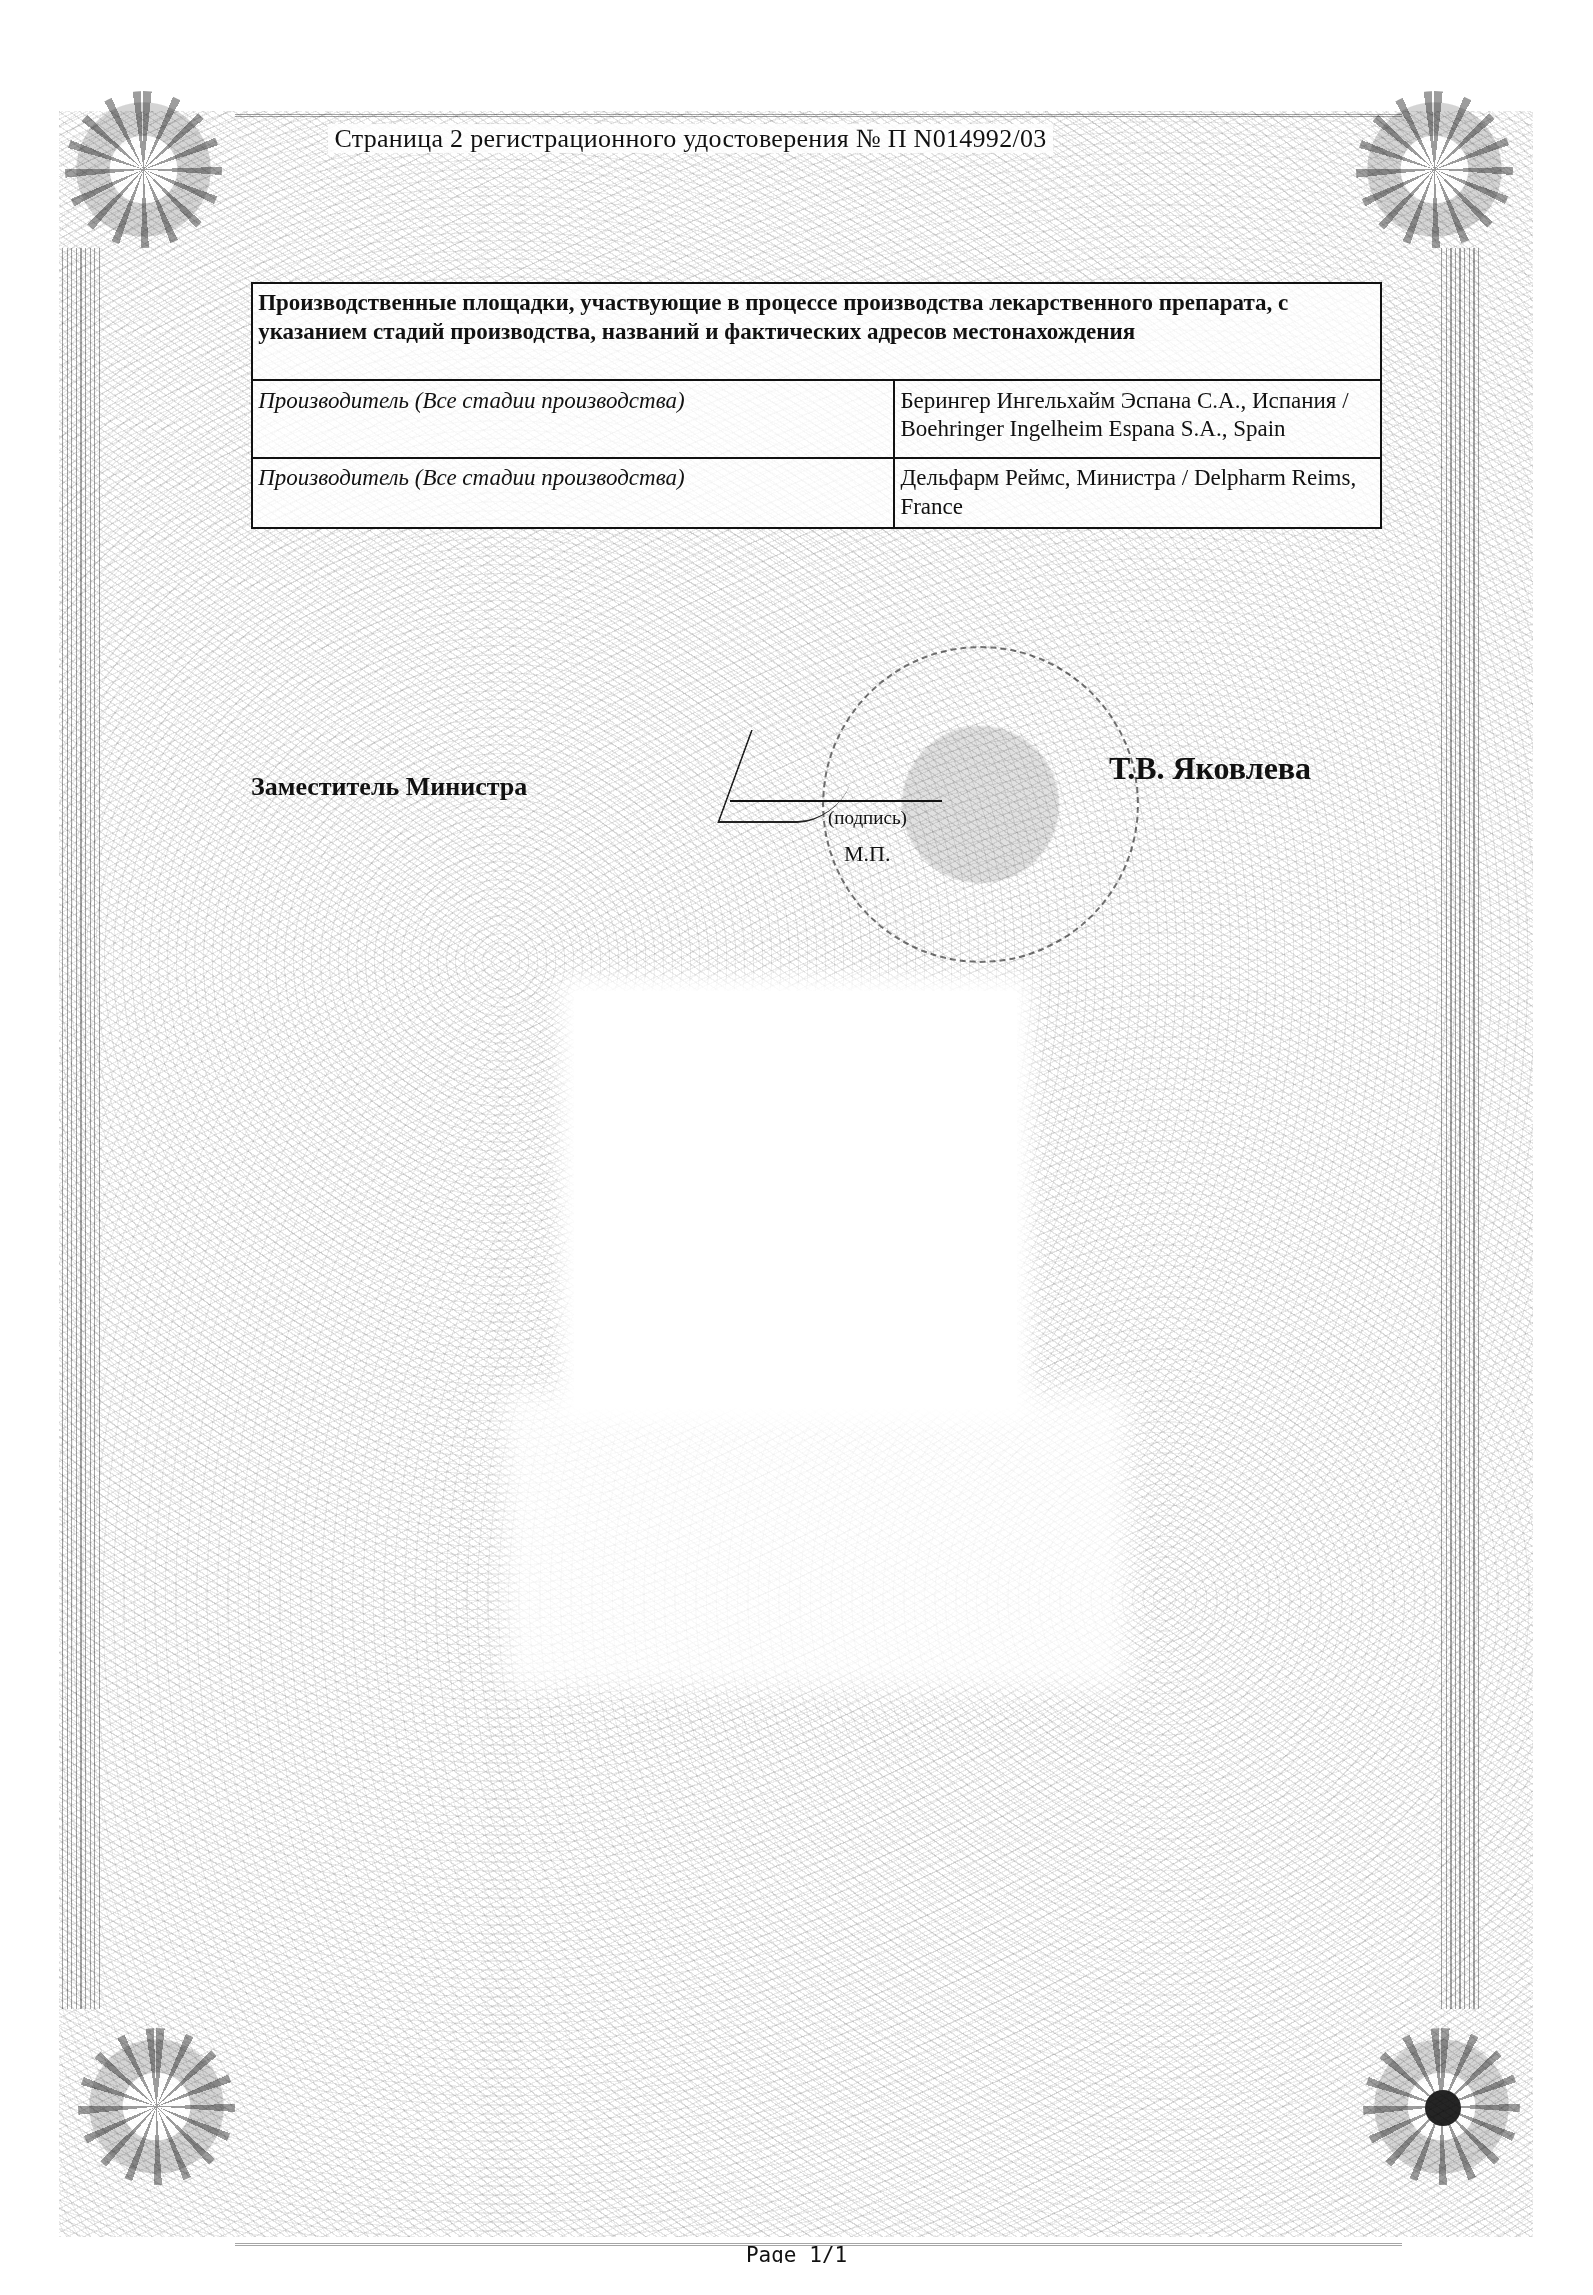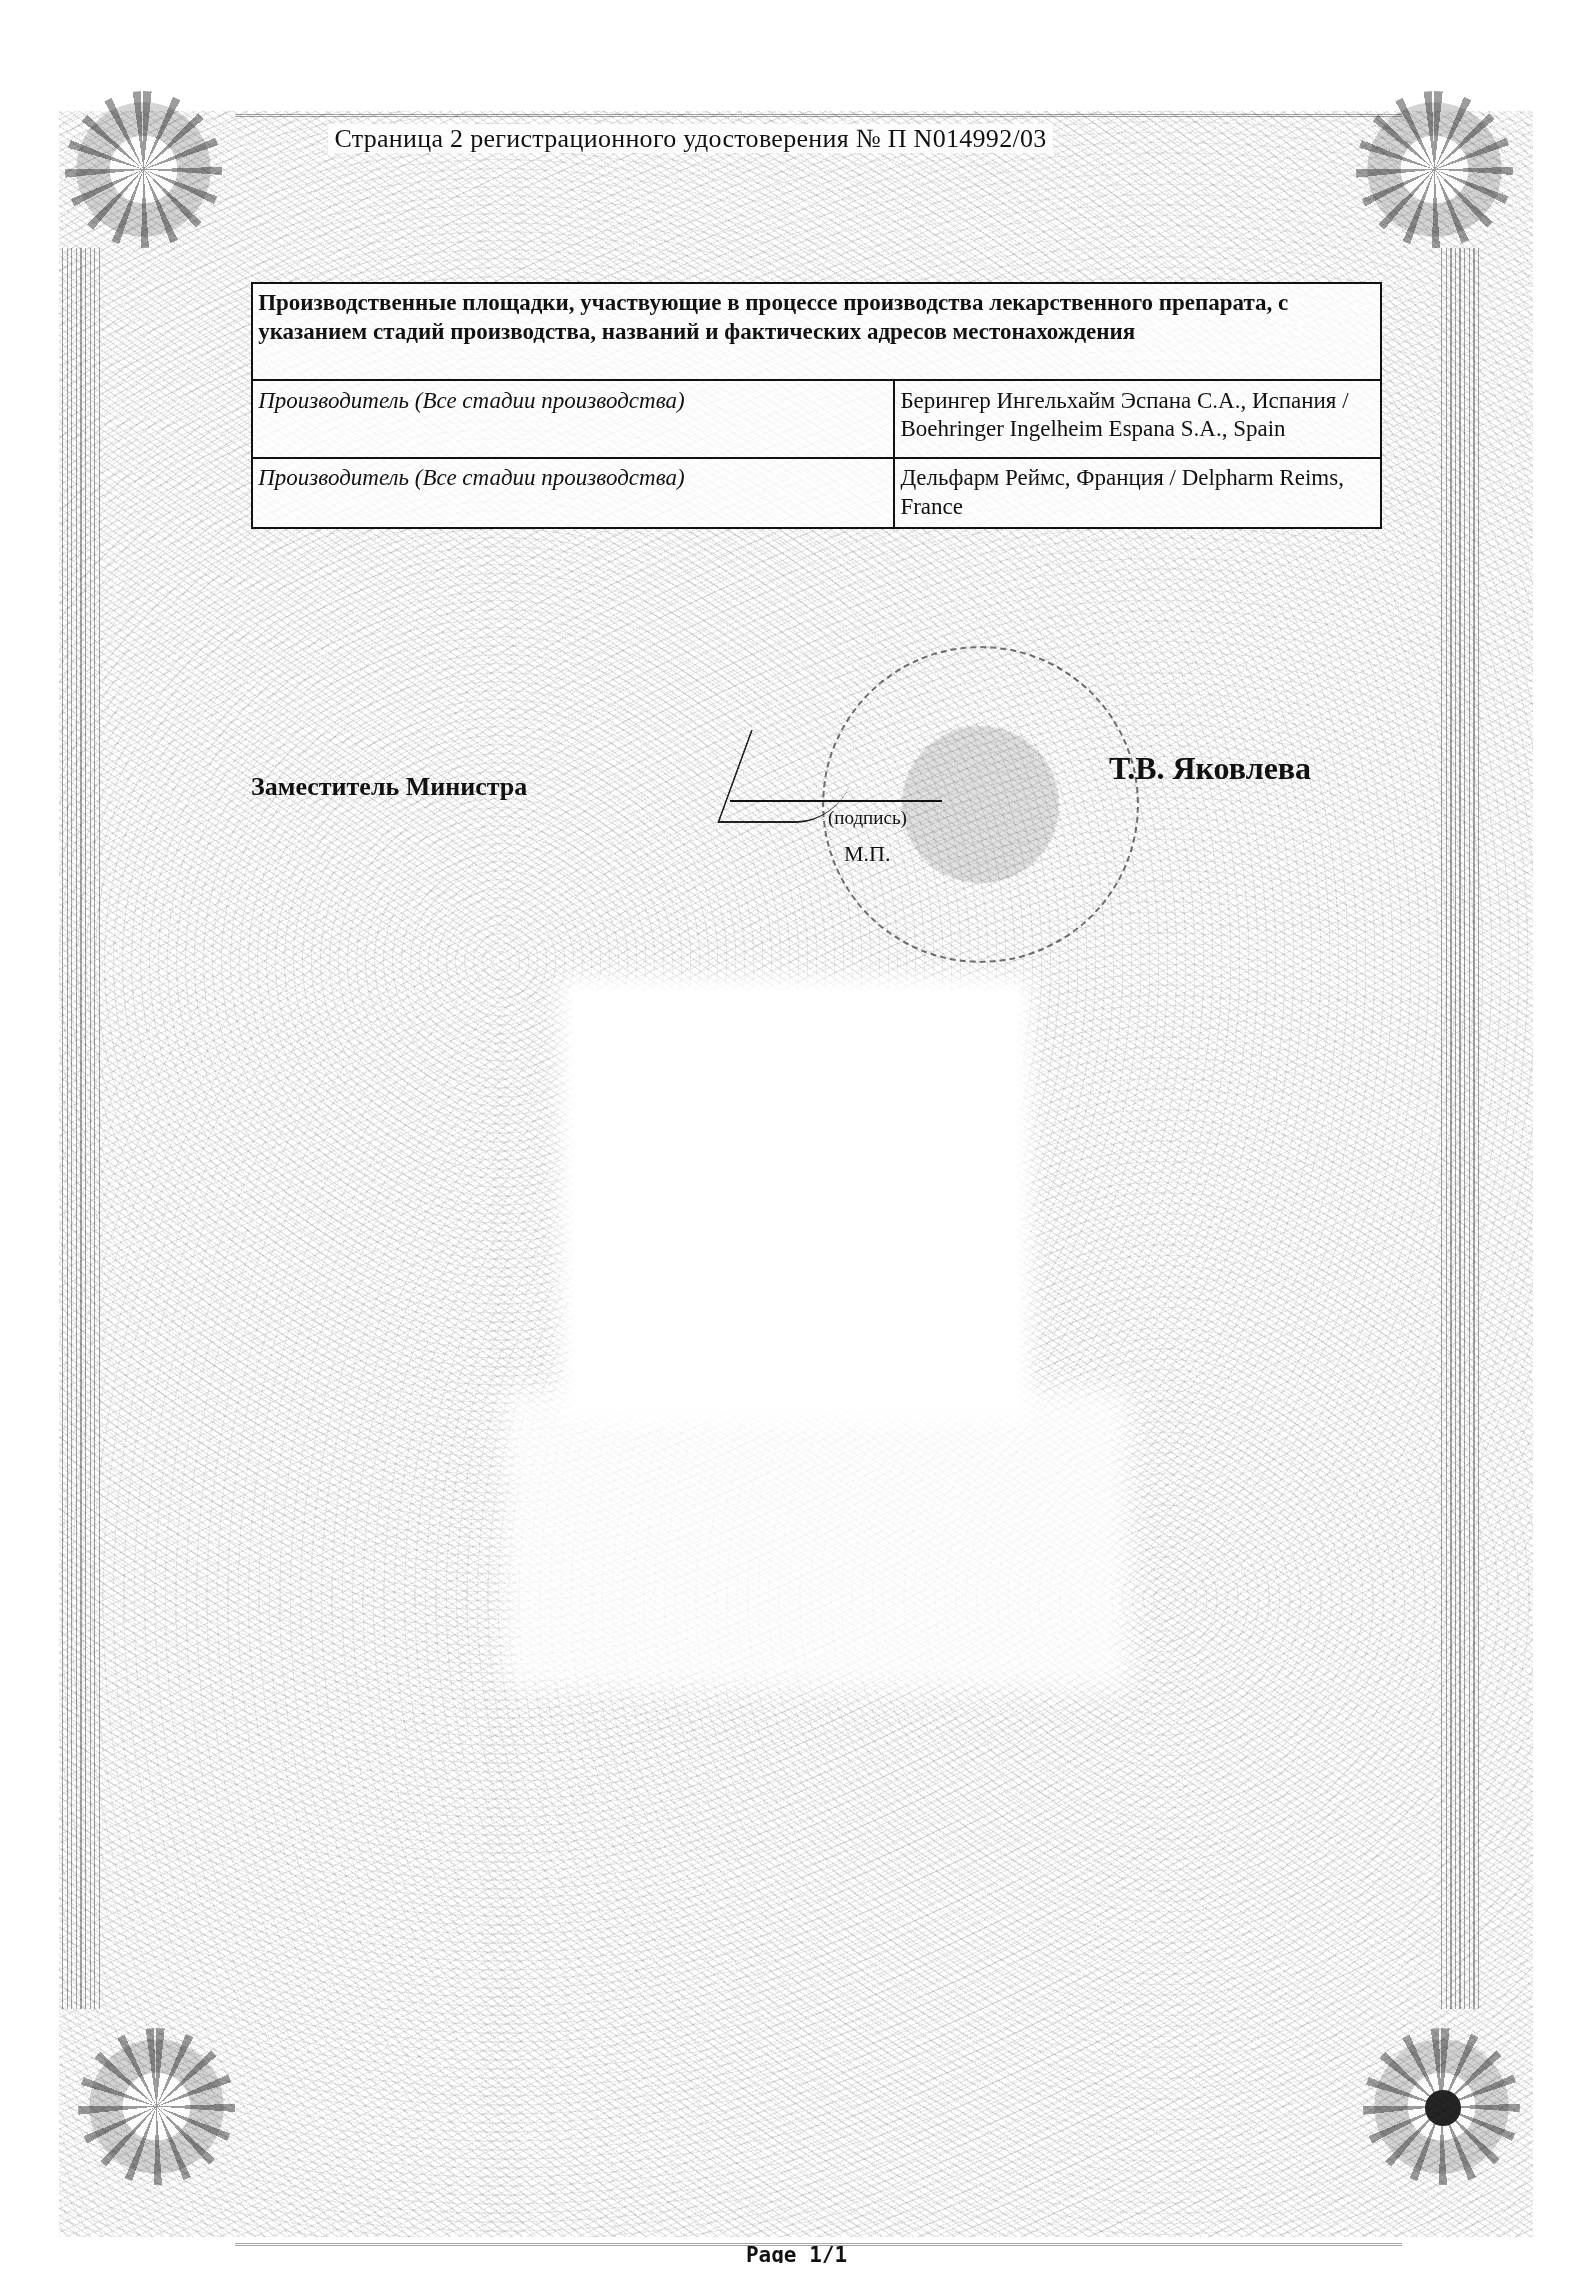--- a/index.html
+++ b/index.html
@@ -80,21 +80,21 @@
     transform:skewX(-20deg); border-radius:0 0 39px 0;
   }
   .stamp {
     position:absolute; left:822px; top:646px; width:313px; height:313px; border-radius:50%;
     border:2.6px dashed rgba(0,0,0,0.55);
     background: radial-gradient(circle, rgba(0,0,0,0.12) 0 35%, transparent 36%);
   }
   .footer {
     position:absolute; left:0; width:1593px; top:2243px; text-align:center;
     font-family:"DejaVu Sans Mono", "Liberation Mono", monospace; font-size:21px;
-    height:19.6px; overflow:hidden;font-weight:bold;
+    height:19.6px; overflow:hidden;
   }
 </style>
 </head>
 <body>
 
 <div class="bg"></div>
 <div class="frame"></div>
 <div class="frame-side left"></div>
 <div class="frame-side right"></div>
 <div class="rosette tl"></div>
@@ -114,21 +114,21 @@
   <tbody>
       <tr>
     <td class="head" colspan="2">Производственные площадки, участвующие в процессе производства лекарственного препарата, с указанием стадий производства, названий и фактических адресов местонахождения</td>
   </tr>
   <tr>
     <td class="label" style="height:65px">Производитель (Все стадии производства)</td>
     <td class="value">Берингер Ингельхайм Эспана С.А., Испания / Boehringer Ingelheim Espana S.A., Spain</td>
   </tr>
   <tr>
     <td class="label">Производитель (Все стадии производства)</td>
-    <td class="value">Дельфарм Реймс, Франция / Delpharm Reims, France</td>
+    <td class="value">Дельфарм Реймс, Министра / Delpharm Reims, France</td>
   </tr>
 </tbody>
   </table>
 
 <div class="stamp"></div>
 
 <div class="sig-block">
   <div class="sig-title">Заместитель Министра</div>
   <div class="signature"></div>
   <div class="sig-line"></div>

